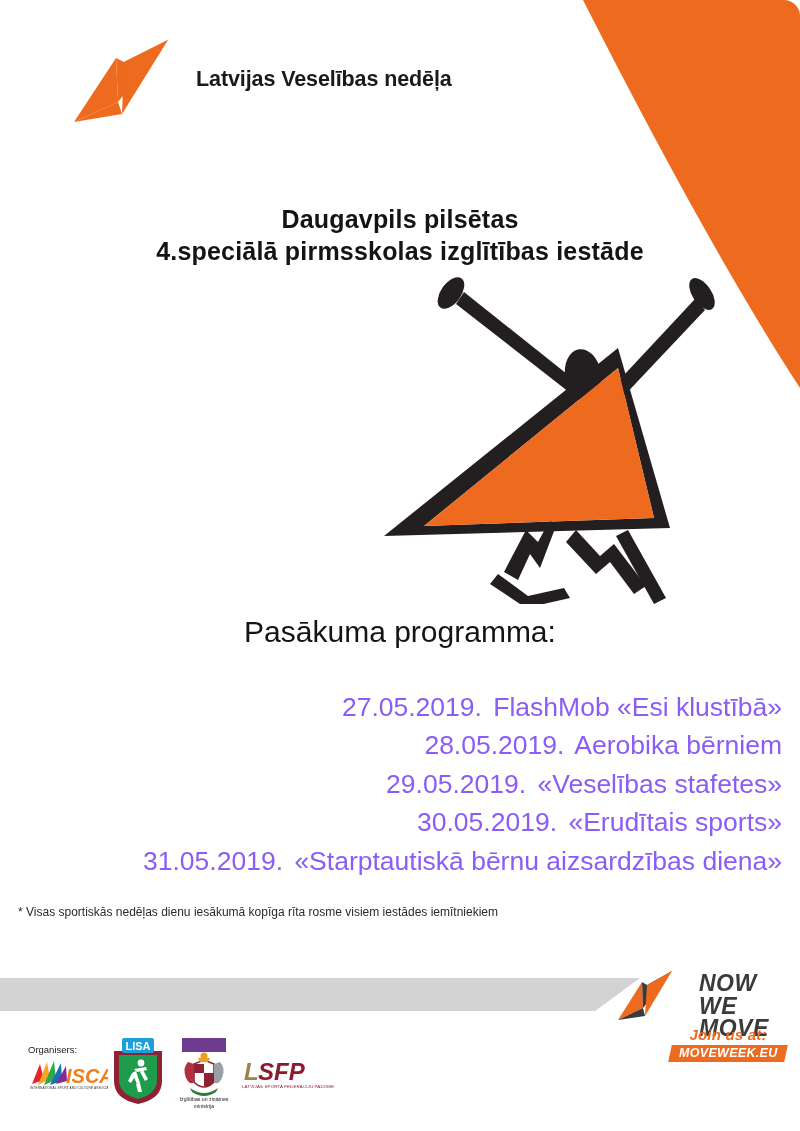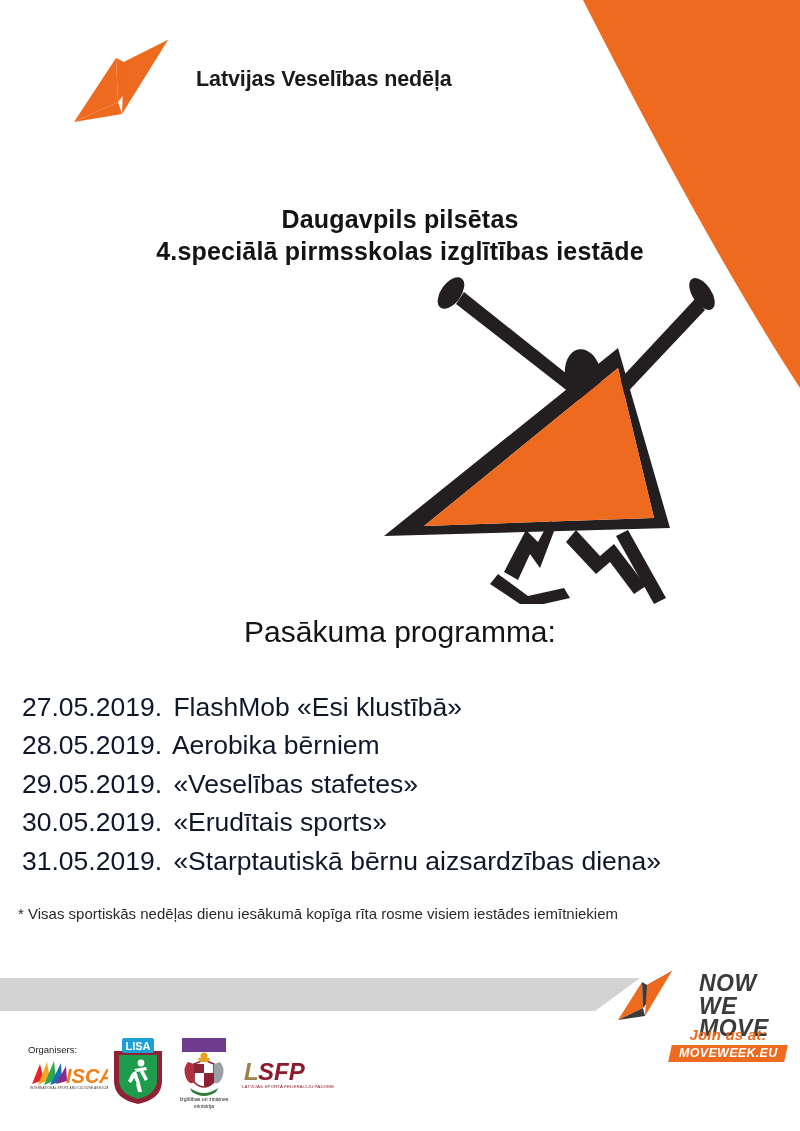--- a/index.html
+++ b/index.html
@@ -9,20 +9,21 @@
   }
   body {
     font-family: "Liberation Sans", sans-serif;
   }
   #poster {
     position: relative;
     width: 800px;
     height: 1131px;
     background: #ffffff;
     overflow: hidden;
+    border-radius: 16px;
   }
 
   
   .corner-wedge {
     position: absolute;
     top: 0;
     right: 0;
     width: 240px;
     height: 390px;
     pointer-events: none;
@@ -95,35 +96,36 @@
 
   
   .programme-list {
     position: absolute;
     top: 688px;
     left: 22px;
     width: 760px;
   }
   .programme-item {
     font-size: 26.5px;
-    color: #0f172a;
+    color: #8b5cf6;
     line-height: 1.45;
     white-space: nowrap;
+    text-align: right;
   }
   .programme-item .date {
     margin-right: 4px;
   }
 
   
   .footnote {
     position: absolute;
     top: 905px;
     left: 18px;
     width: 770px;
-    font-size: 15px;
+    font-size: 12px;
     color: #2a2a2a;
   }
 
   
   .grey-band {
     position: absolute;
     left: 0;
     top: 978px;
     width: 640px;
     height: 33px;

